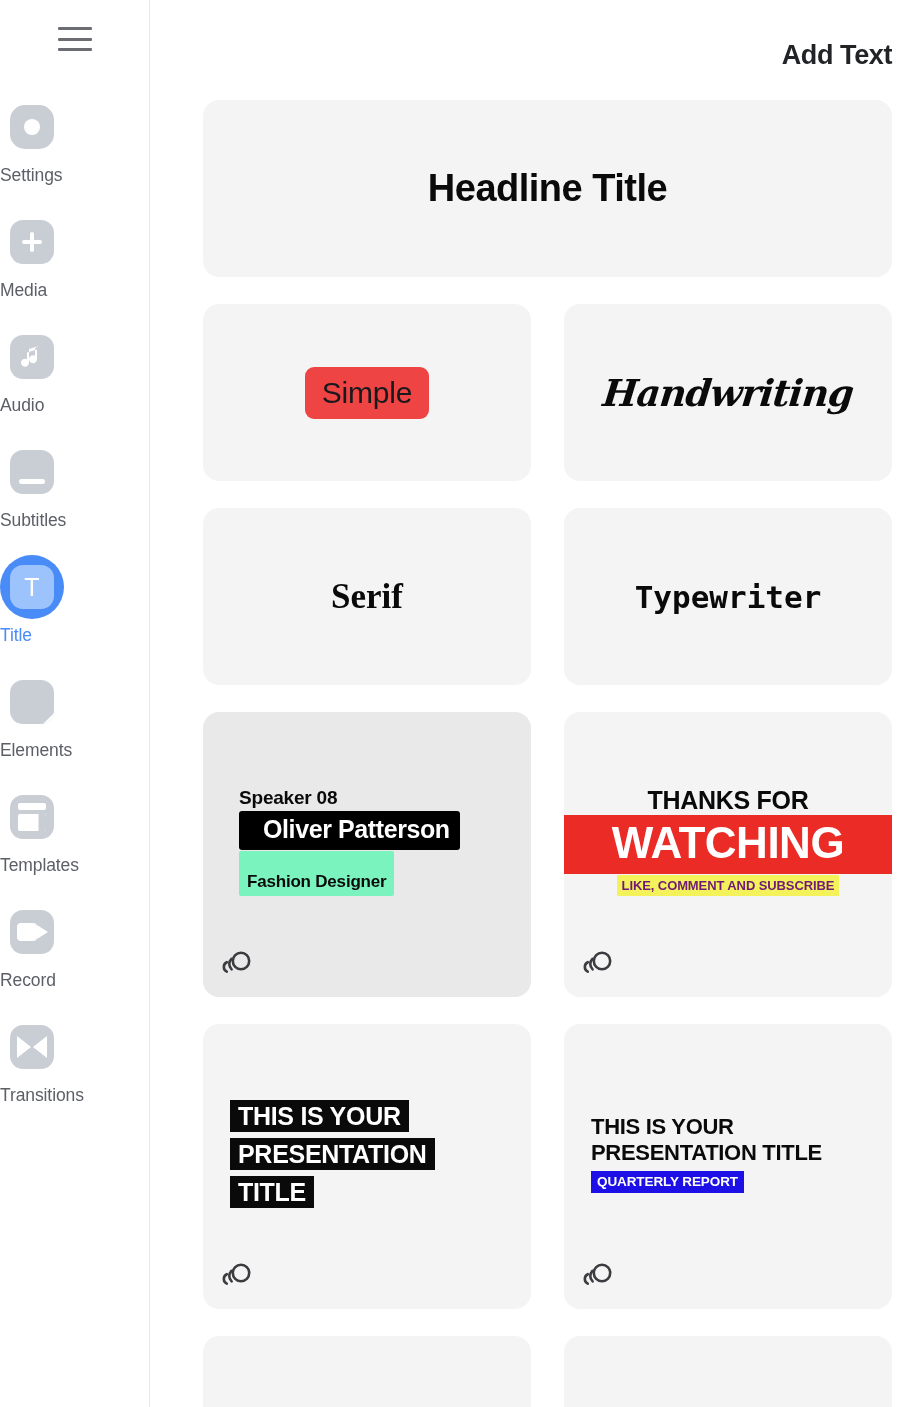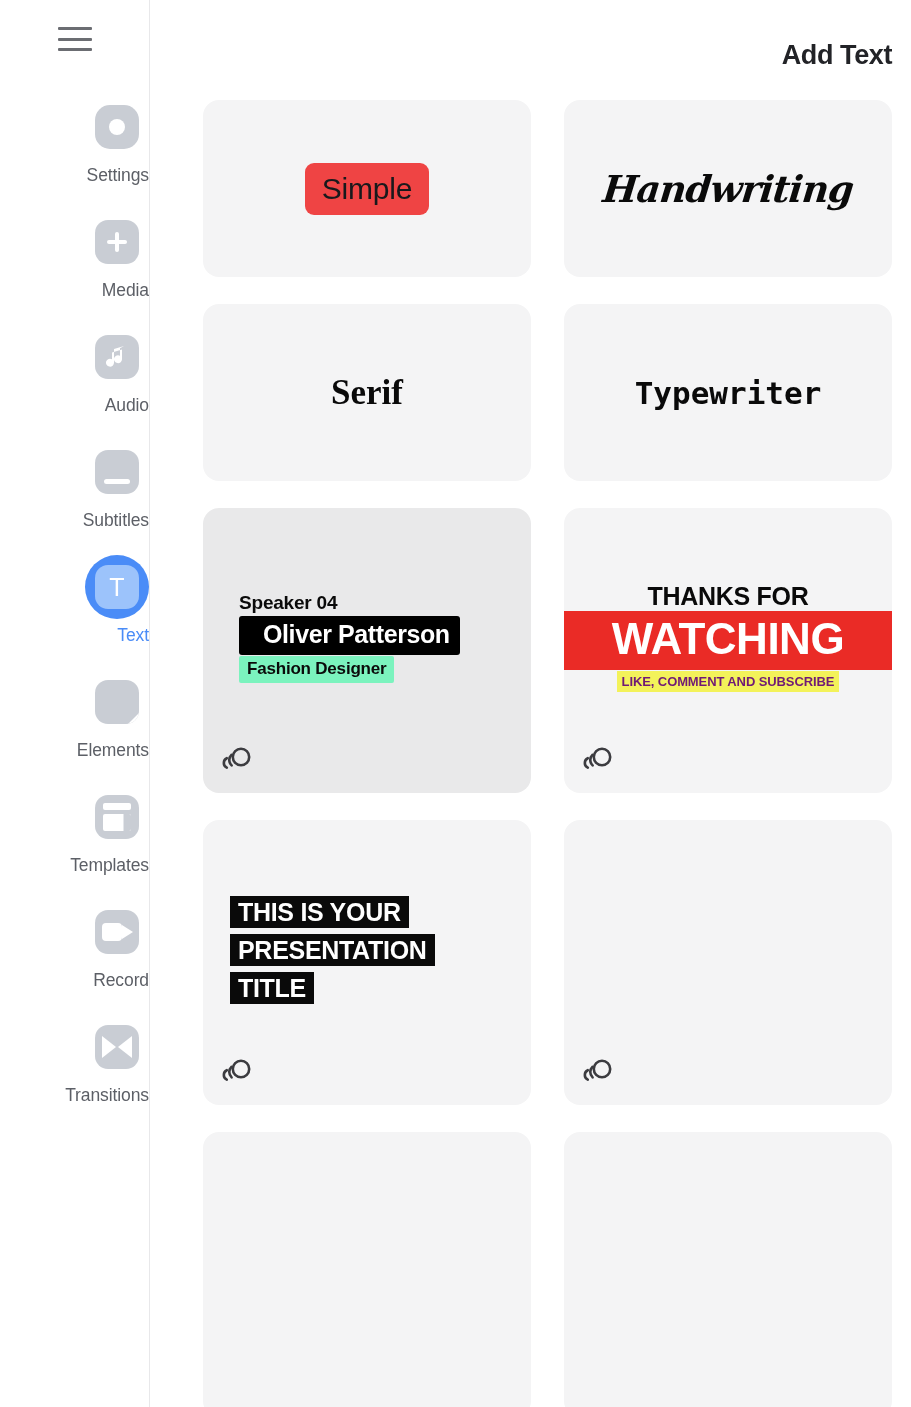--- a/index.html
+++ b/index.html
@@ -23,21 +23,21 @@
   .hamburger {
     width: 34px; height: 24px;
     margin: 0 auto 44px auto;
     display: flex; flex-direction: column; justify-content: space-between;
     cursor: pointer;
   }
   .hamburger span { display: block; height: 3px; width: 34px; background: #6b6d72; border-radius: 1px; }
 
   .nav-item {
     width: 100%;
-    display: flex; flex-direction: column; align-items: flex-end;
+    display: flex; flex-direction: column; align-items: flex-start;
     margin-bottom: 24px;
     cursor: pointer;
     text-decoration: none;
   }
   .nav-icon-wrap {
     width: 64px; height: 64px;
     display: flex; align-items: center; justify-content: center;
     border-radius: 50%;
     margin-bottom: 6px;
   }
@@ -163,21 +163,21 @@
   .speaker-block { width: 100%; padding: 0 36px; margin-top: -26px; }
   .speaker-eyebrow { font-size: 19px; font-weight: bold; color: #0a0a0a; margin-bottom: 2px; letter-spacing: -0.2px; }
   .speaker-name {
     display: inline-block; background: #000000; color: #ffffff;
     font-size: 25px; font-weight: bold; letter-spacing: -0.4px;
     padding: 4px 10px 6px 24px; border-radius: 3px;
   }
   .speaker-role {
     display: inline-block; background: #7bf3be; color: #0a0a0a;
     font-size: 17px; font-weight: bold; letter-spacing: -0.2px;
-    padding: 3px 8px 4px 8px; margin-top: 1px; border-radius: 2px;
+    padding: 21px 8px 4px 8px; margin-top: 1px; border-radius: 2px;
   }
 
   
   .thanks-block { width: 100%; text-align: center; margin-top: -26px; }
   .thanks-top { font-size: 25px; font-weight: bold; color: #0a0a0a; letter-spacing: -0.3px; line-height: 1.1; }
   .thanks-main {
     background: #ea2b26; color: #ffffff;
     font-size: 44px; font-weight: bold; letter-spacing: -0.5px;
     display: block; padding: 3px 8px 6px 8px; margin-top: 1px;
   }
@@ -253,21 +253,21 @@
       </div>
       <div class="nav-label">Subtitles</div>
     </div>
 
     <div class="nav-item active">
       <div class="nav-icon-wrap">
         <div class="nav-glyph">
           <span class="glyph-t">T</span>
         </div>
       </div>
-      <div class="nav-label">Text</div>
+      <div class="nav-label">Title</div>
     </div>
 
     <div class="nav-item">
       <div class="nav-icon-wrap">
         <div class="nav-glyph glyph-elements"></div>
       </div>
       <div class="nav-label">Elements</div>
     </div>
 
     <div class="nav-item">
@@ -292,40 +292,43 @@
     </div>
 
   </nav>
 
   <section class="main">
 
     <h1 class="page-title">Add Text</h1>
 
     <div class="cards">
 
+      <div class="card wide">
+        <span class="p-headline">Headline Title</span>
+      </div>
 
       <div class="card half">
         <span class="p-simple">Simple</span>
       </div>
 
       <div class="card half">
         <span class="p-handwriting">Handwriting</span>
       </div>
 
       <div class="card half">
         <span class="p-serif">Serif</span>
       </div>
 
       <div class="card half">
         <span class="p-typewriter">Typewriter</span>
       </div>
 
       <div class="card tall hovered">
         <div class="speaker-block">
-          <div class="speaker-eyebrow">Speaker 04</div>
+          <div class="speaker-eyebrow">Speaker 08</div>
           <div><span class="speaker-name">Oliver Patterson</span></div>
           <div><span class="speaker-role">Fashion Designer</span></div>
         </div>
         <span class="anim-icon">
           <svg width="32" height="28" viewBox="0 0 32 28" aria-hidden="true">
             <circle cx="19" cy="11" r="8.2" fill="none" stroke="#3c3c40" stroke-width="2.6"></circle>
             <path d="M9.6 8.8 A7.2 7.2 0 0 0 9.6 19.4" fill="none" stroke="#3c3c40" stroke-width="2.6" stroke-linecap="round"></path>
             <path d="M4.8 12.2 A5.2 5.2 0 0 0 4.8 21.6" fill="none" stroke="#3c3c40" stroke-width="2.6" stroke-linecap="round"></path>
           </svg>
         </span>
@@ -353,20 +356,25 @@
         <span class="anim-icon">
           <svg width="32" height="28" viewBox="0 0 32 28" aria-hidden="true">
             <circle cx="19" cy="11" r="8.2" fill="none" stroke="#3c3c40" stroke-width="2.6"></circle>
             <path d="M9.6 8.8 A7.2 7.2 0 0 0 9.6 19.4" fill="none" stroke="#3c3c40" stroke-width="2.6" stroke-linecap="round"></path>
             <path d="M4.8 12.2 A5.2 5.2 0 0 0 4.8 21.6" fill="none" stroke="#3c3c40" stroke-width="2.6" stroke-linecap="round"></path>
           </svg>
         </span>
       </div>
 
       <div class="card tall">
+        <div class="pres-block">
+          <div class="pres-plain">THIS IS YOUR</div>
+          <div class="pres-plain">PRESENTATION TITLE</div>
+          <span class="pres-badge">QUARTERLY REPORT</span>
+        </div>
         <span class="anim-icon">
           <svg width="32" height="28" viewBox="0 0 32 28" aria-hidden="true">
             <circle cx="19" cy="11" r="8.2" fill="none" stroke="#3c3c40" stroke-width="2.6"></circle>
             <path d="M9.6 8.8 A7.2 7.2 0 0 0 9.6 19.4" fill="none" stroke="#3c3c40" stroke-width="2.6" stroke-linecap="round"></path>
             <path d="M4.8 12.2 A5.2 5.2 0 0 0 4.8 21.6" fill="none" stroke="#3c3c40" stroke-width="2.6" stroke-linecap="round"></path>
           </svg>
         </span>
       </div>
 
       <div class="card tall"></div>

